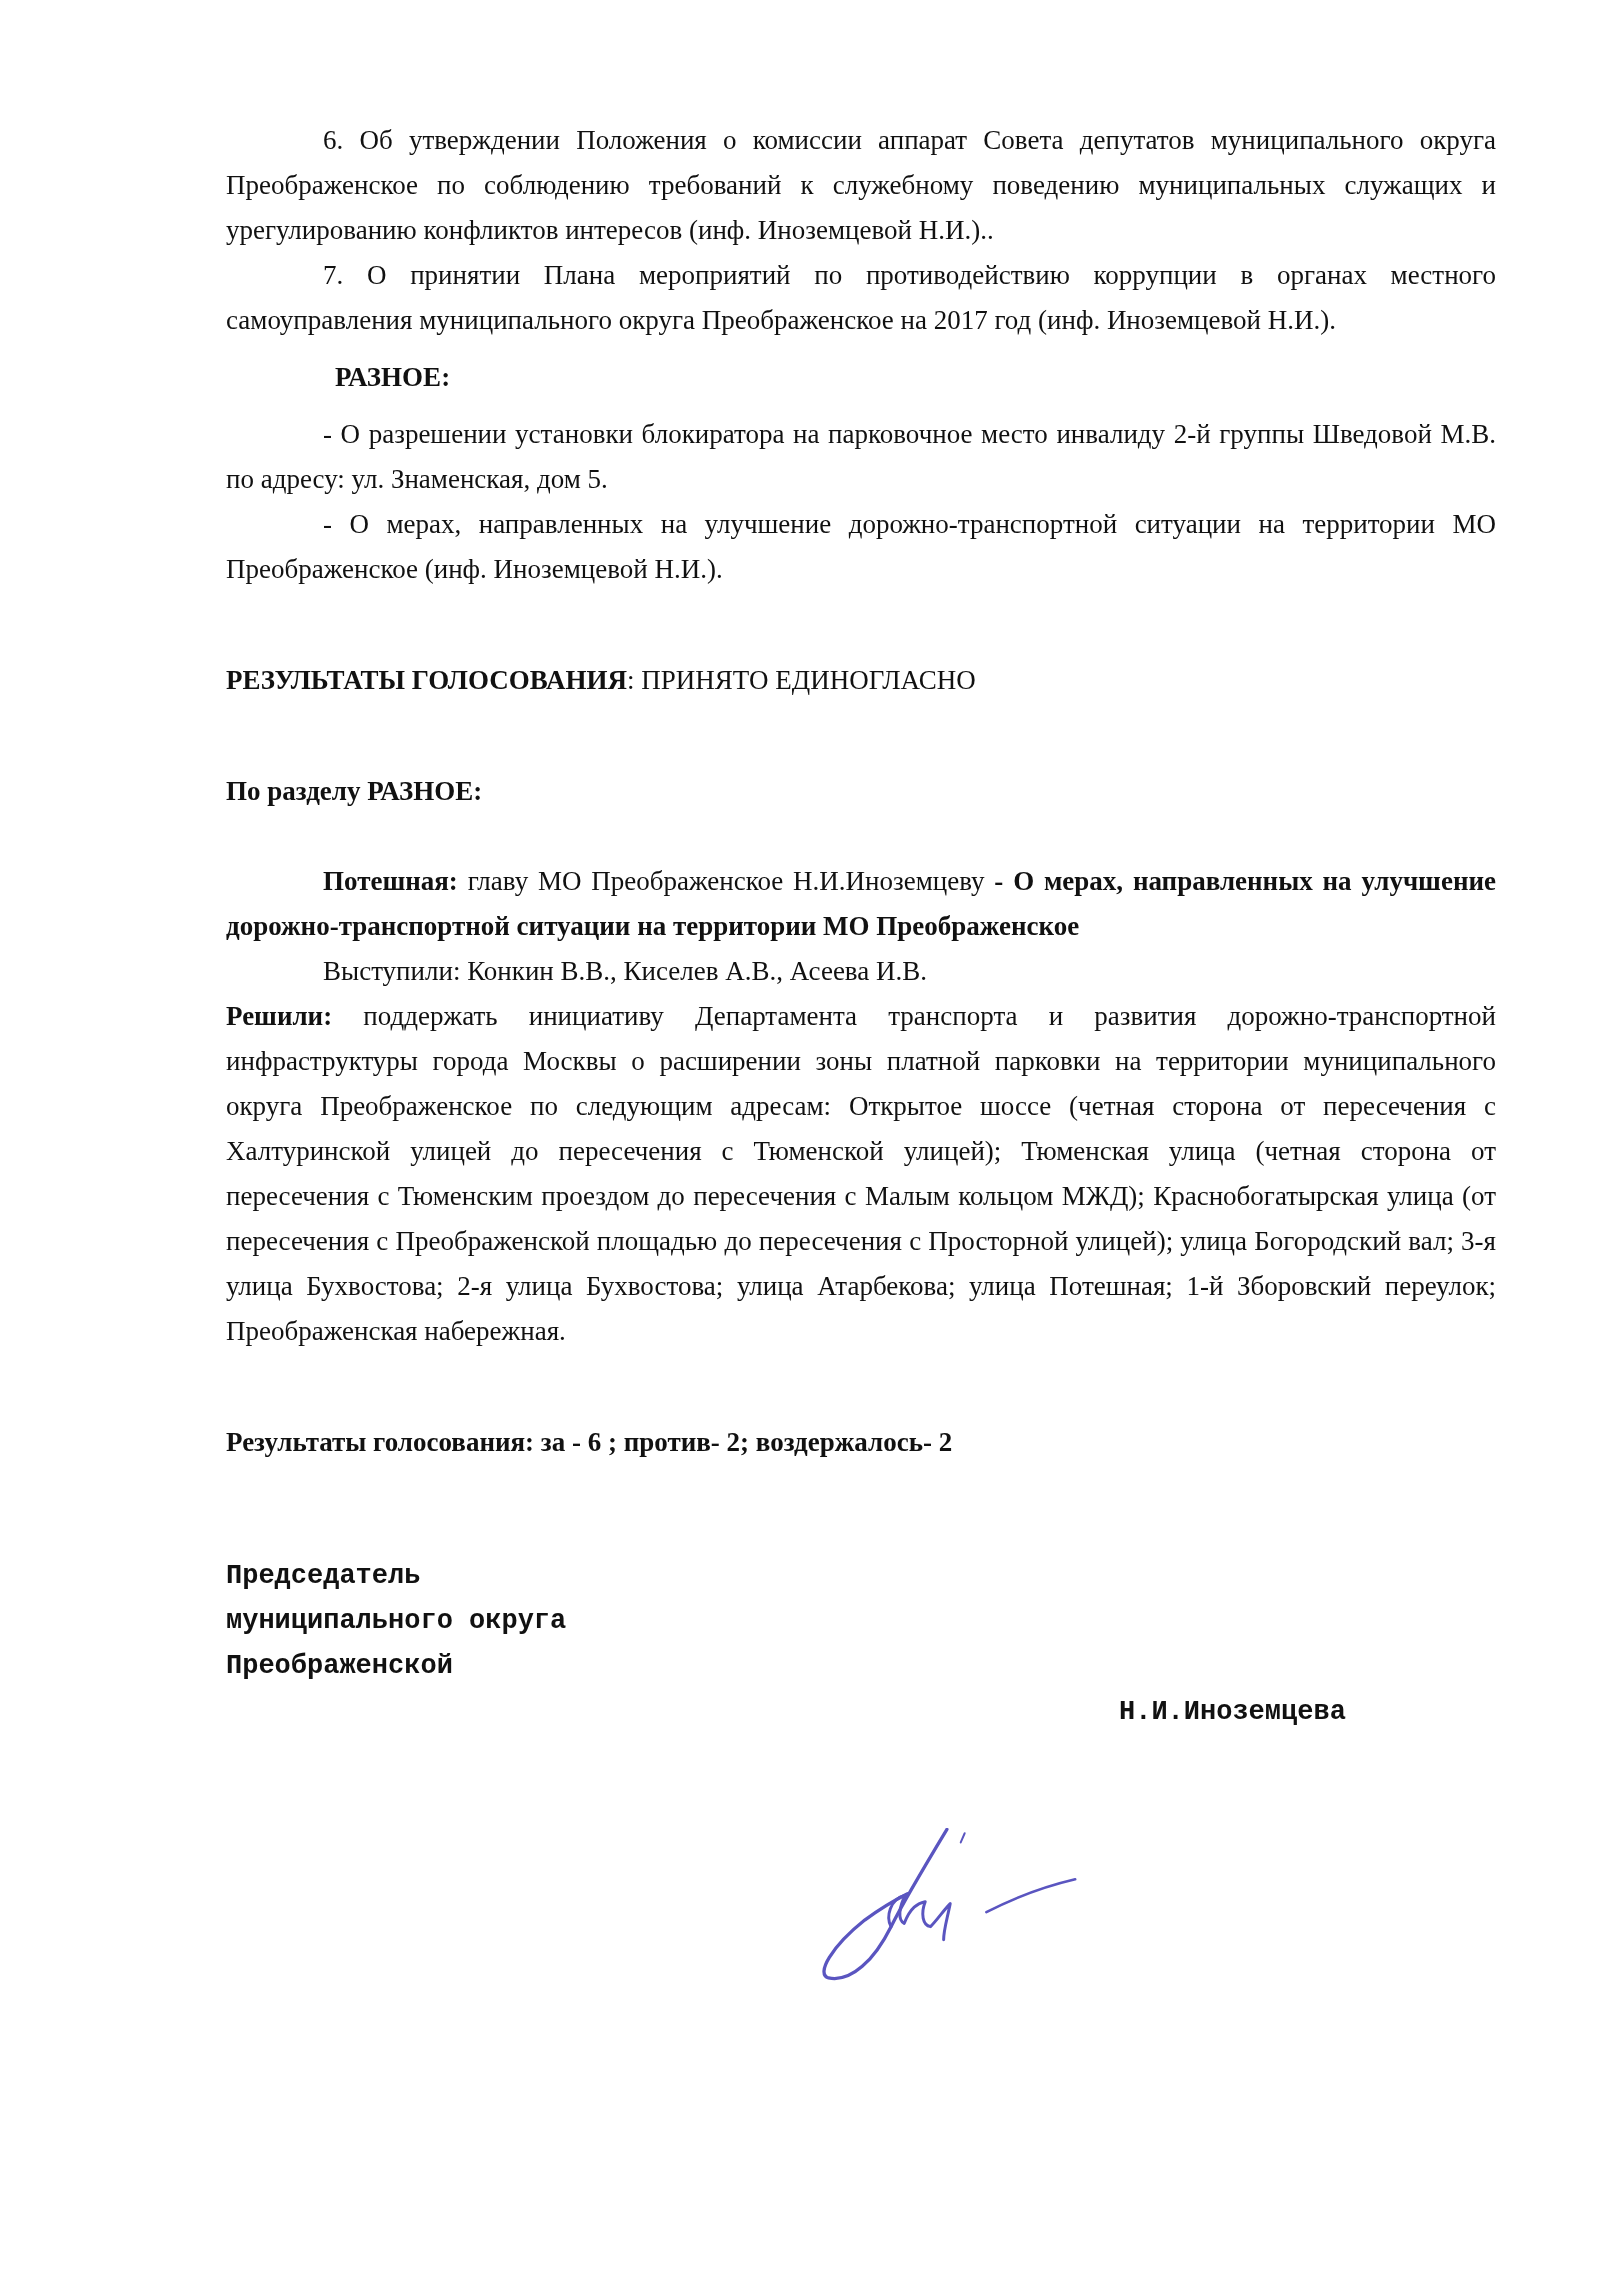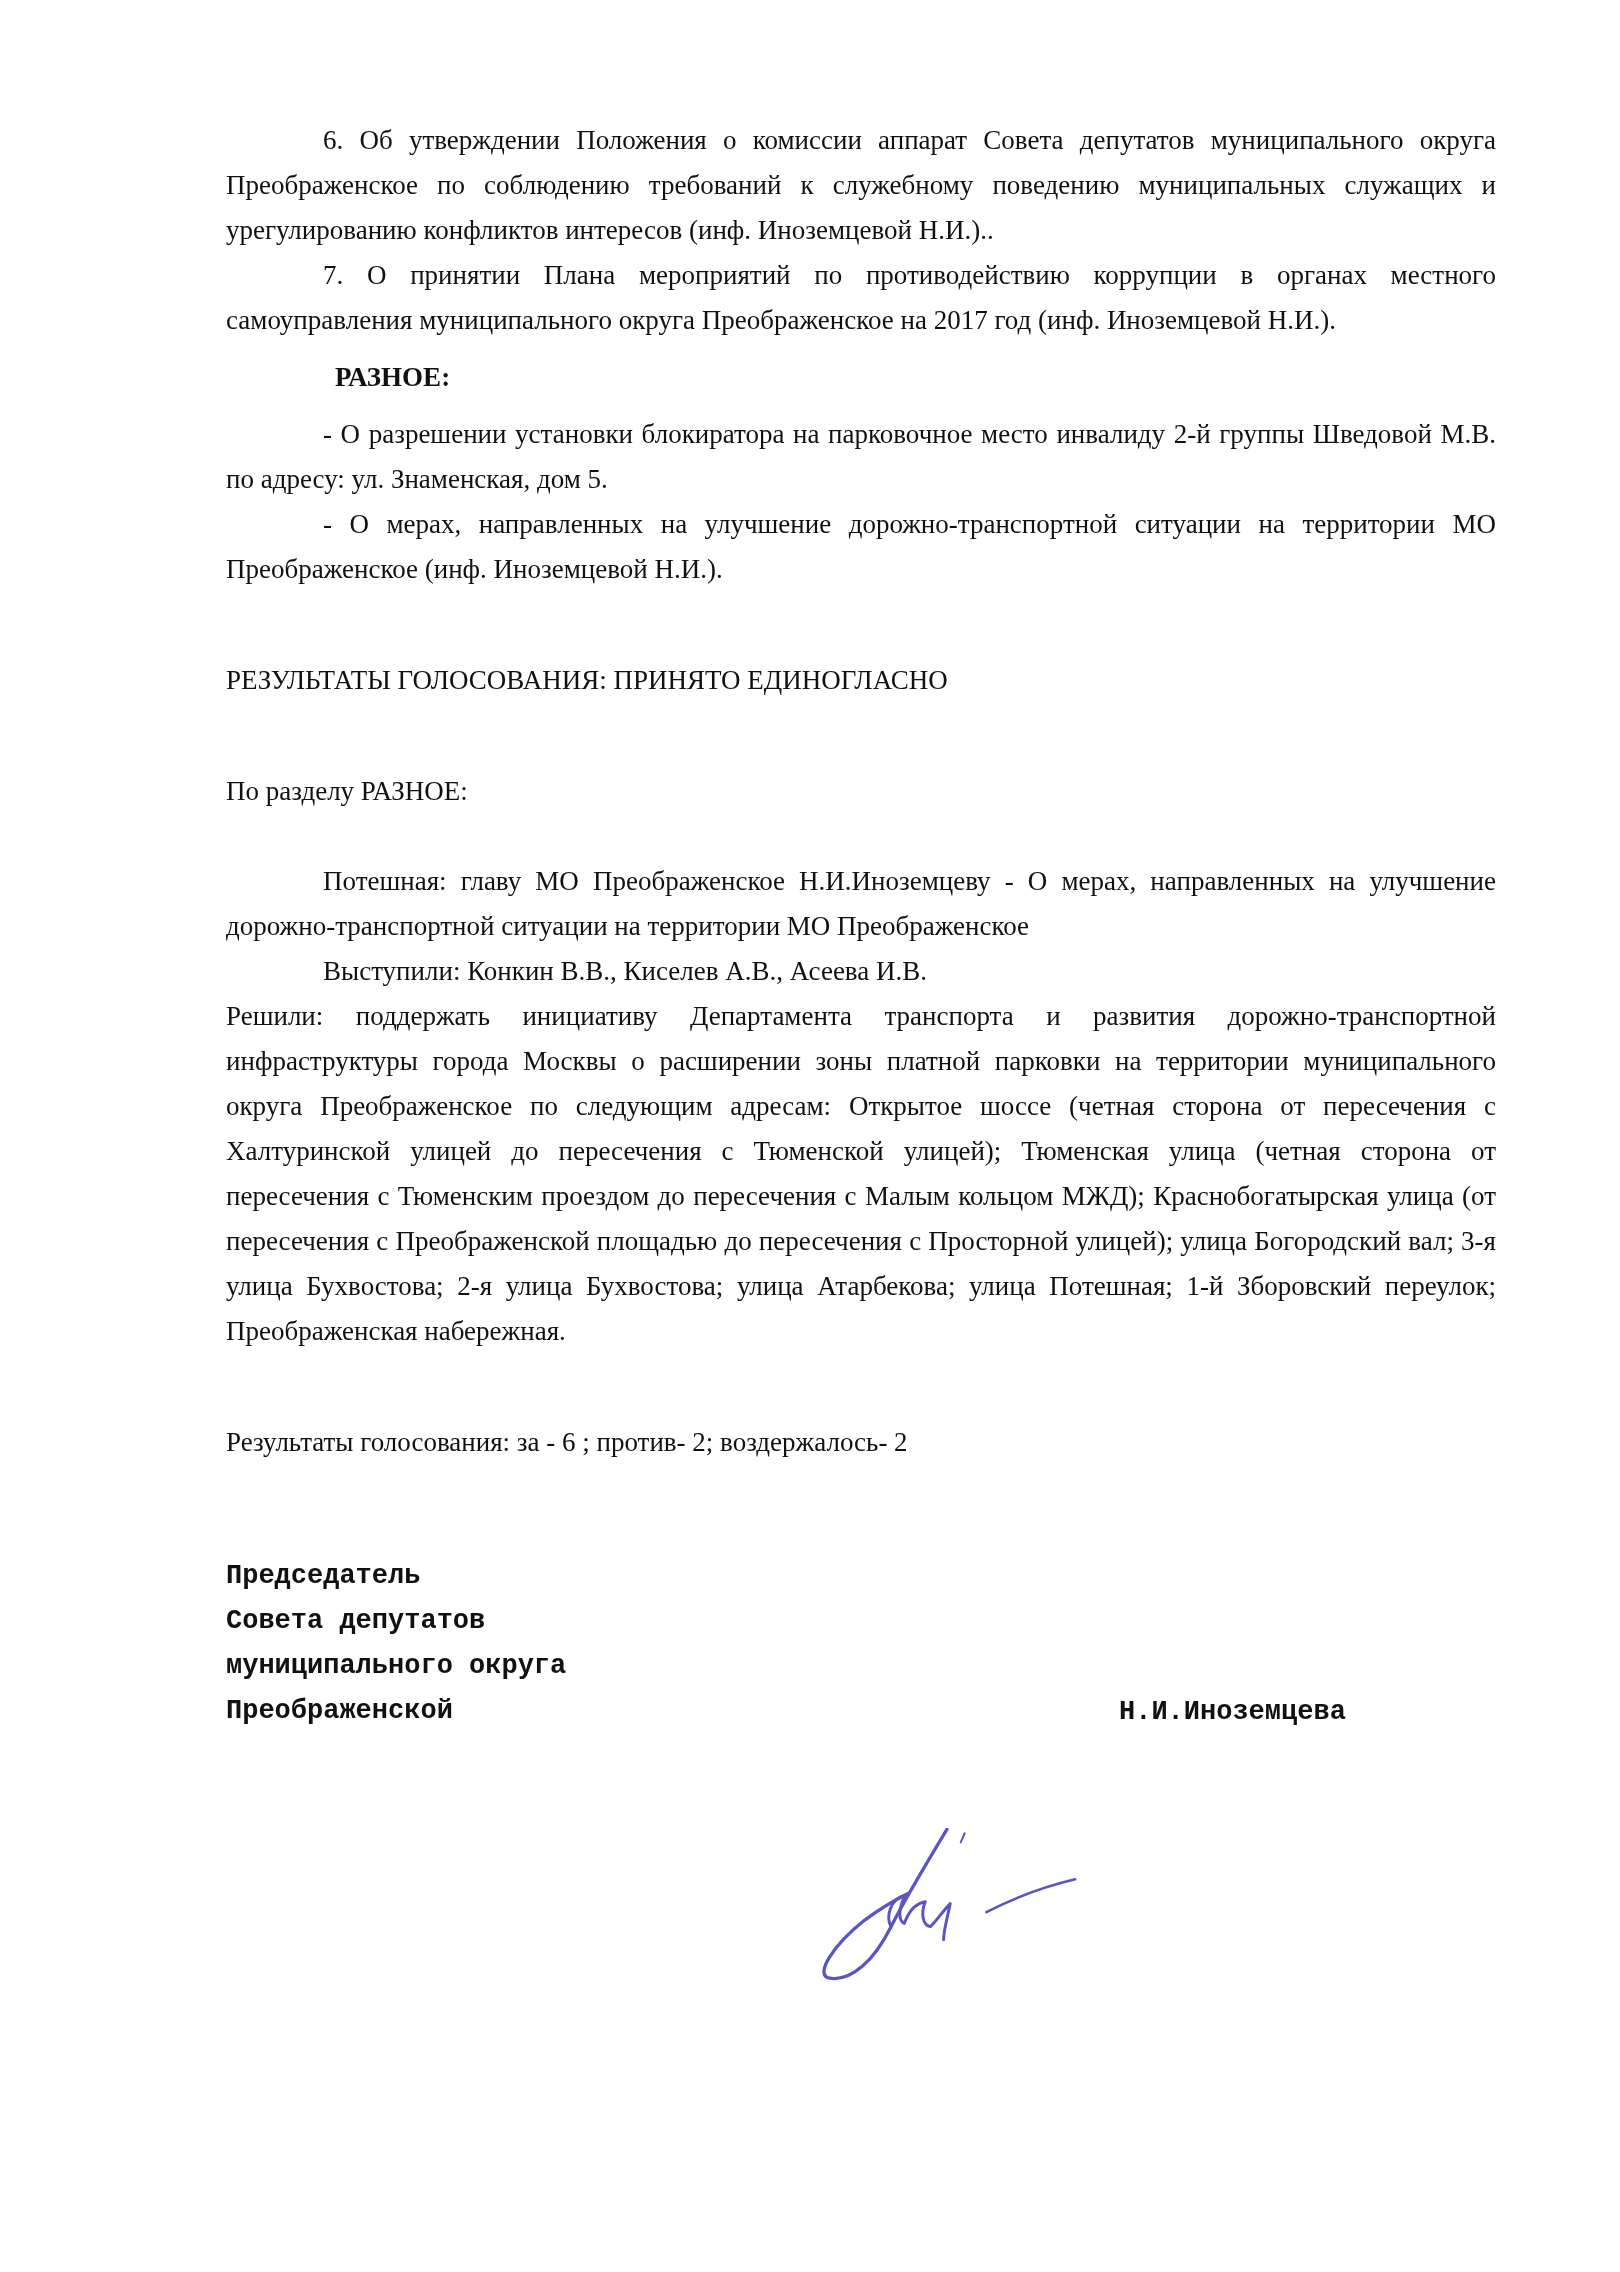--- a/index.html
+++ b/index.html
@@ -4,21 +4,21 @@
 <style>
   html, body { margin: 0; padding: 0; background: #ffffff; }
   body { width: 1620px; height: 2273px; position: relative; overflow: hidden; }
   .page {
     position: absolute; left: 226px; top: 118px; width: 1270px;
     font-family: "Liberation Serif", "DejaVu Serif", serif;
     font-size: 27px; line-height: 45px; color: #111111;
   }
   p { margin: 0; text-align: justify; }
   .indent { text-indent: 97px; }
-  .bold { font-weight: normal; }
+  .bold { font-weight: bold; }
   .heading-razn { font-weight: bold; text-indent: 97px; margin: 12px; }
   .gap-xl { height: 66px; }
   .gap-m { height: 45px; }
   .gap-sig { height: 89px; }
   .sig-block { position: relative; font-weight: bold; line-height: 45px; font-family: Liberation Mono, monospace; }
   .sig-name { position: absolute; left: 893px; top: 136px; font-weight: bold; text-align: center; }
   .signature { position: absolute; left: 812px; top: 1828px; width: 283px; height: 171px; }
 </style>
 </head>
 <body>
@@ -45,21 +45,20 @@
   <p><span class="bold">Решили:</span><span> поддержать инициативу Департамента транспорта и развития дорожно-транспортной инфраструктуры города Москвы о расширении зоны платной парковки на территории муниципального округа Преображенское по следующим адресам: Открытое шоссе (четная сторона от пересечения с Халтуринской улицей до пересечения с Тюменской улицей); Тюменская улица (четная сторона от пересечения с Тюменским проездом до пересечения с Малым кольцом МЖД); Краснобогатырская улица (от пересечения с Преображенской площадью до пересечения с Просторной улицей); улица Богородский вал; 3-я улица Бухвостова; 2-я улица Бухвостова; улица Атарбекова; улица Потешная; 1-й Зборовский переулок; Преображенская набережная.</span></p>
 
   <div class="gap-xl"></div>
 
   <p class="bold">Результаты голосования: за - 6 ;  против-  2;  воздержалось- 2</p>
 
   <div class="gap-sig"></div>
 
   <div class="sig-block">
     <div>Председатель</div>
-    <div>Совета депутатов</div>
     <div>муниципального округа</div>
     <div>Преображенской</div>
     <div class="sig-name">Н.И.Иноземцева</div>
   </div>
 </div>
 
 <svg class="signature" viewBox="0 0 430 260">
   <g fill="none" stroke-linecap="round" stroke-linejoin="round" id="sig-strokes">
     <path d="M205 2 C 170 60, 140 110, 120 150 C 95 200, 60 235, 25 228 C 5 222, 30 180, 80 140 C 110 118, 135 105, 145 100" stroke-width="5" stroke="#5a55c0"></path>
     <path d="M120 150 C 112 135, 118 108, 142 102 C 132 120, 130 140, 140 145 C 150 120, 160 115, 172 112 C 165 130, 168 148, 180 150 C 190 140, 200 125, 210 115 C 205 140, 200 155, 200 170" stroke-width="4.5" stroke="#5a55c0"></path>

